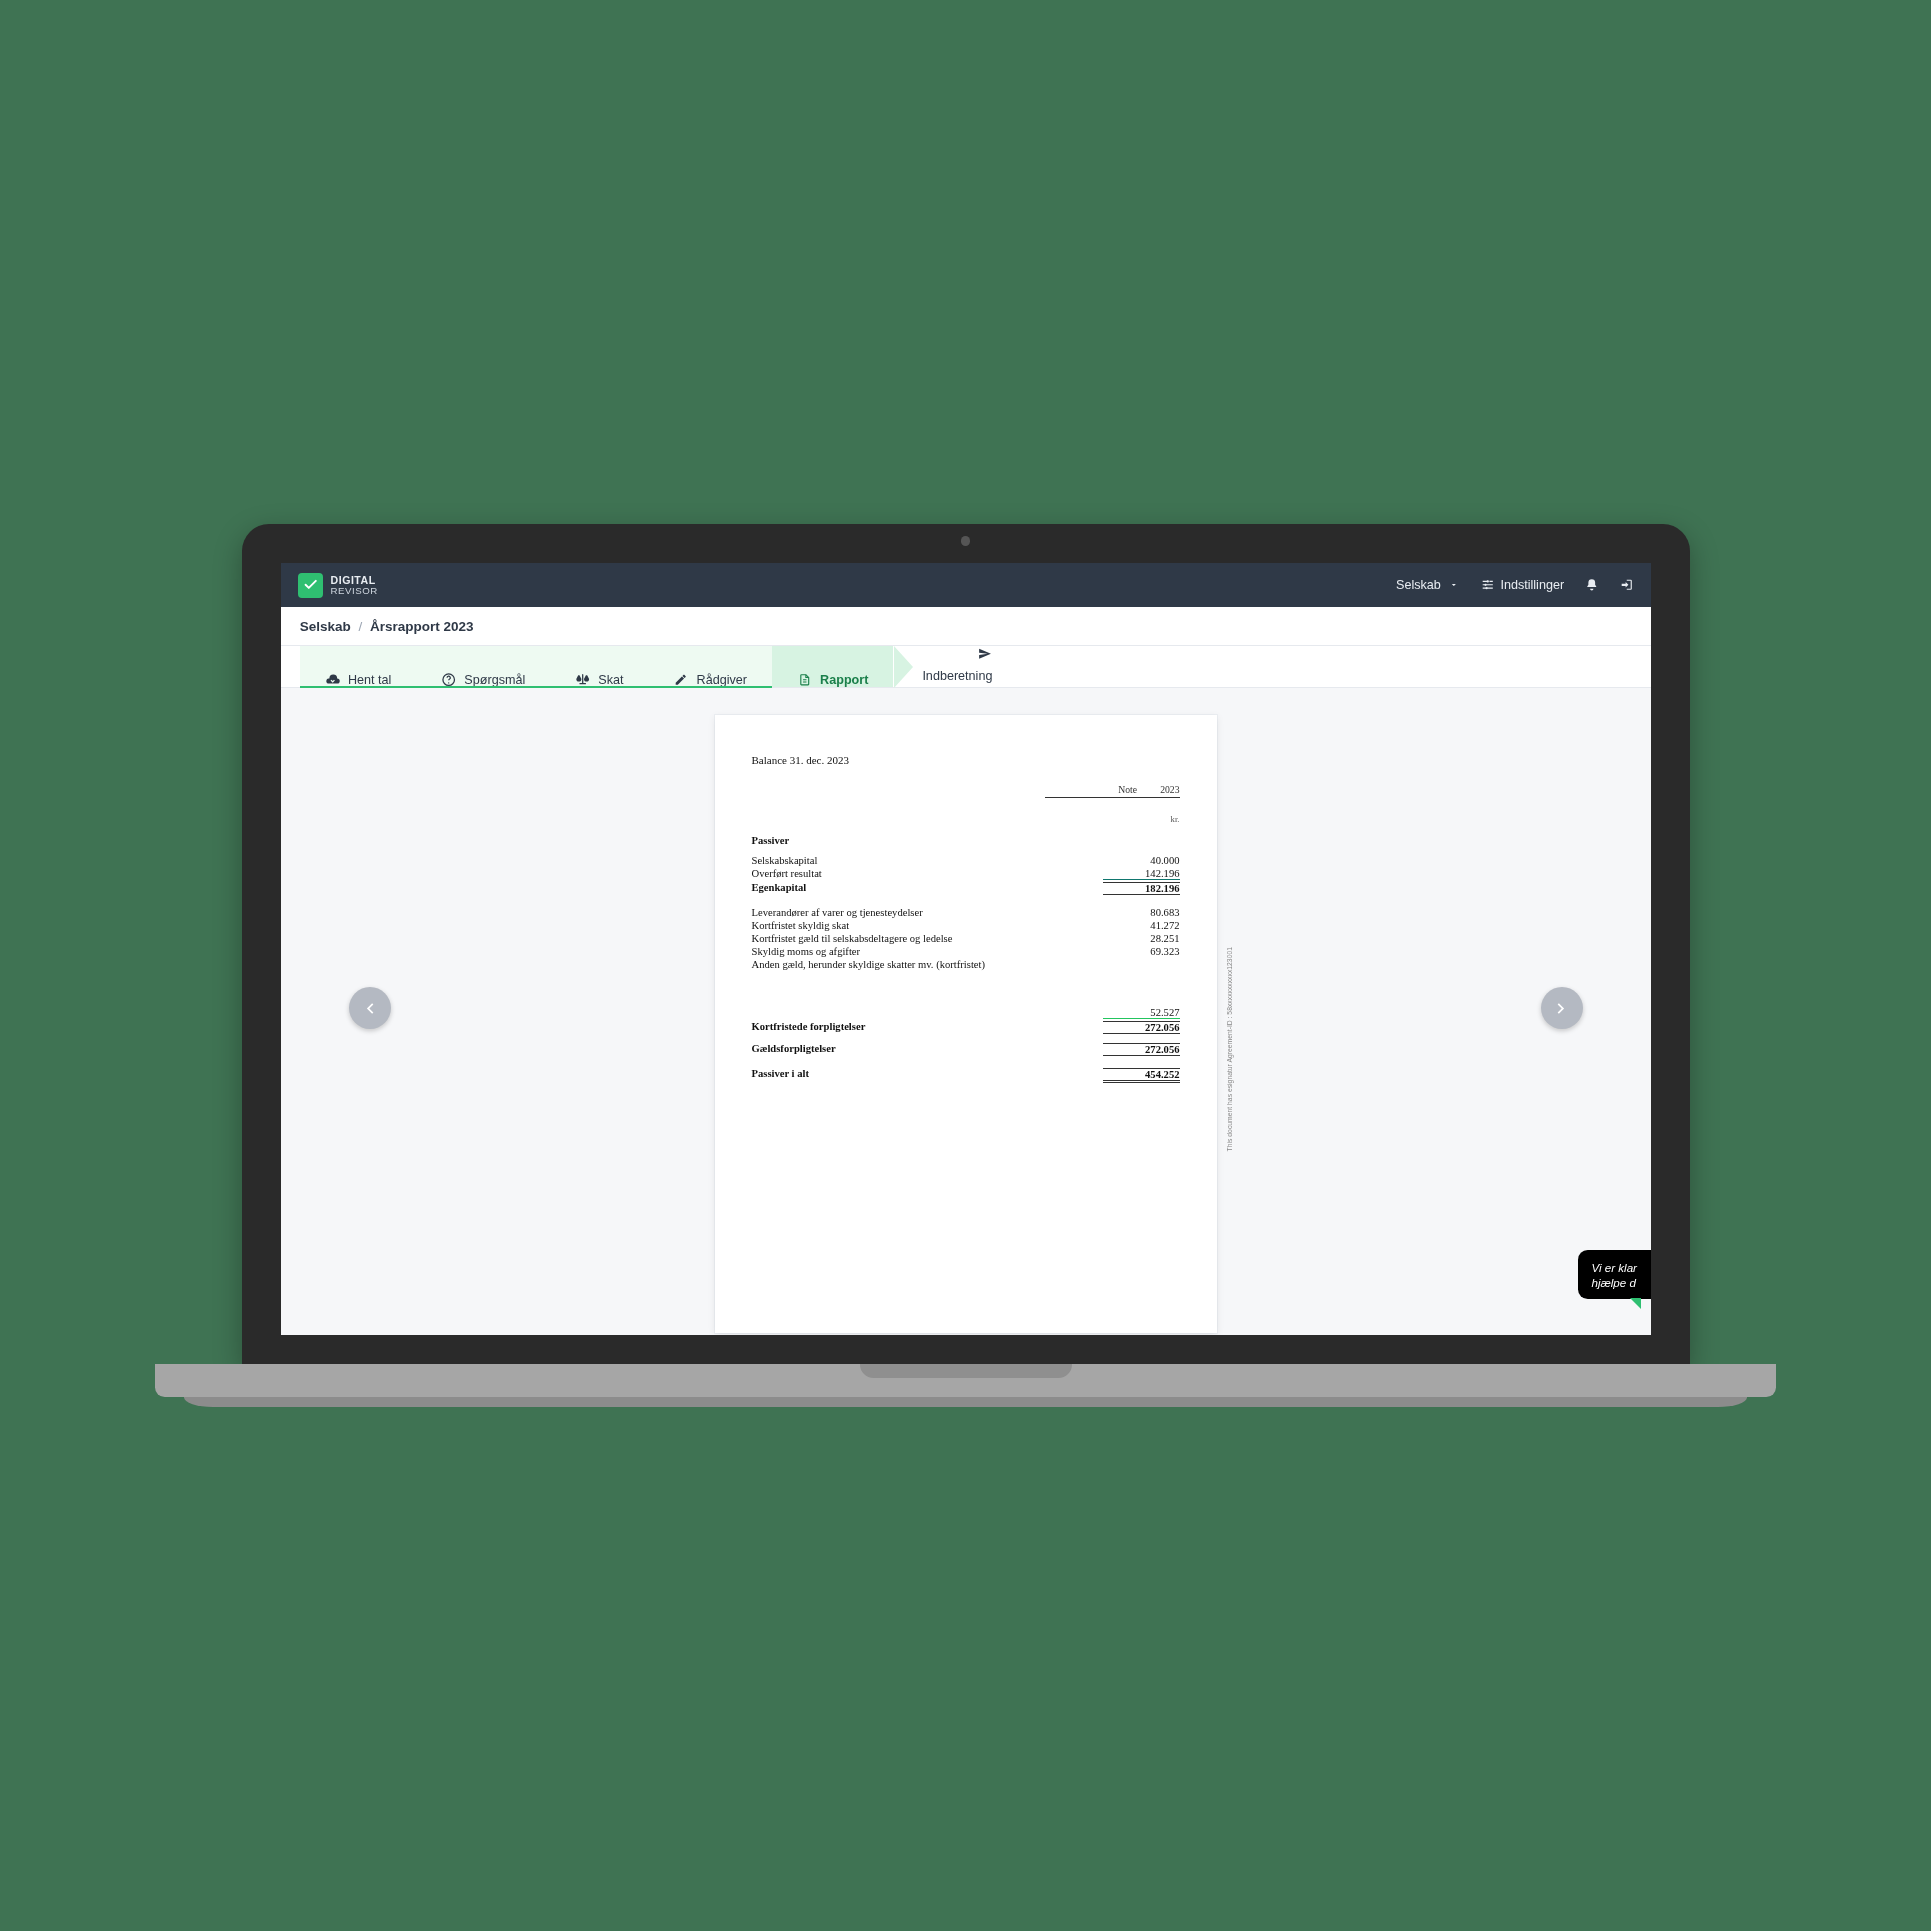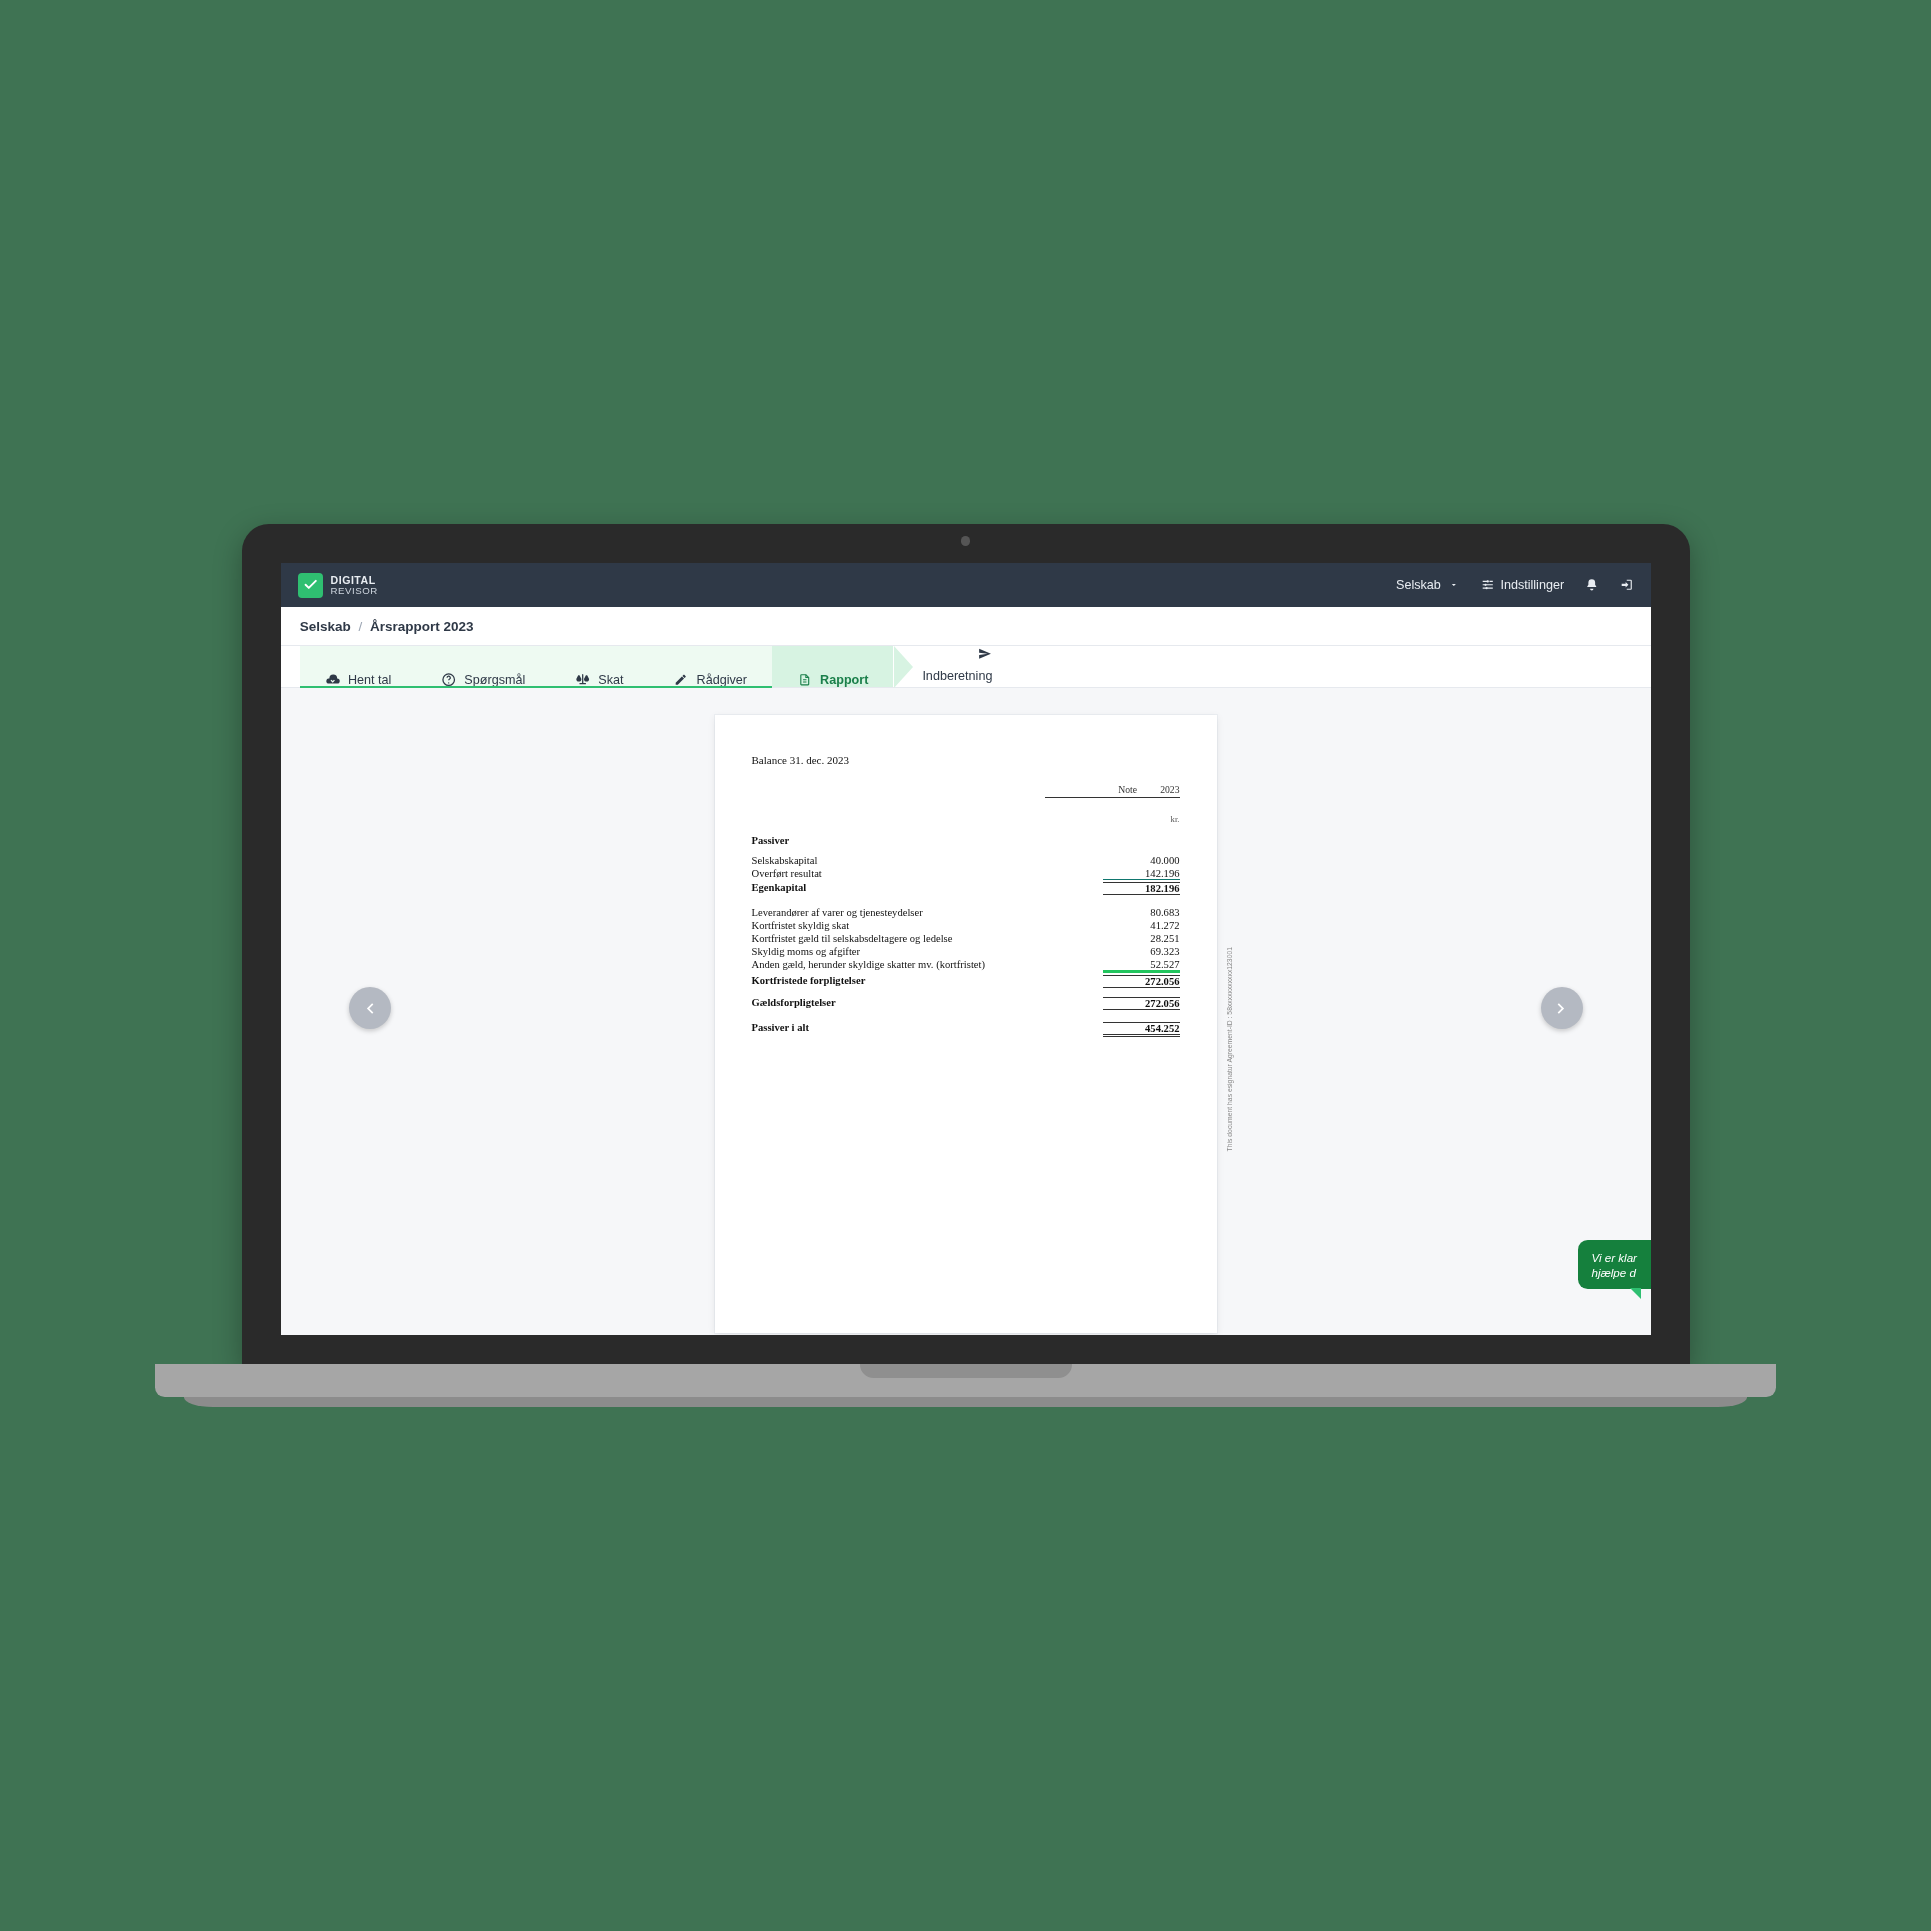--- a/index.html
+++ b/index.html
@@ -181,22 +181,22 @@
     width: 42px; height:42px; border-radius:50%;
     background:#b4b9c2; color:#fff;
     display:flex; align-items:center; justify-content:center;
     cursor:pointer;
     box-shadow: 0 1.9px 5.8px rgba(0,0,0,.2);
   }
   .nav-arrow.left { left: 68px; }
   .nav-arrow.right { right: 68px; }
 
   .help-bubble {
-    position:absolute; right: 0; bottom: 39px;
-    background:#15803d; color:#fff;
+    position:absolute; right: 0; bottom: 29px;
+    background:#000000; color:#fff;
     padding: 9.7px 13.5px 9.7px 13.5px;
     border-radius: 9.7px 0 0 9.7px;
     font-size: 11.6px; font-style: italic; line-height:1.3;
     max-width: 126px;
     font-family: -apple-system, Arial, sans-serif;
     margin-left: 8px;
   }
   .help-bubble::after{
     content:""; position:absolute; right:9.7px; bottom:-9.7px;
     border-top:11.6px solid #2fbf71; border-left:11.6px solid transparent;
@@ -374,21 +374,21 @@
           <div class="row">
             <span class="label">Kortfristet gæld til selskabsdeltagere og ledelse</span>
             <span class="val">28.251</span>
           </div>
           <div class="row">
             <span class="label">Skyldig moms og afgifter</span>
             <span class="val">69.323</span>
           </div>
           <div class="row">
             <span class="label">Anden gæld, herunder skyldige skatter mv. (kortfristet)</span>
-            <span class="val" style="border-bottom:3px solid #22c55e;">52.527</span>
+            <span class="val" style="border-bottom:1px solid #22c55e;margin-top:48px;">52.527</span>
           </div>
 
           <div class="row bold sum">
             <span class="label">Kortfristede forpligtelser</span>
             <span class="val">272.056</span>
           </div>
           <div style="height:7.7px"></div>
           <div class="row bold sum">
             <span class="label">Gældsforpligtelser</span>
             <span class="val">272.056</span>

